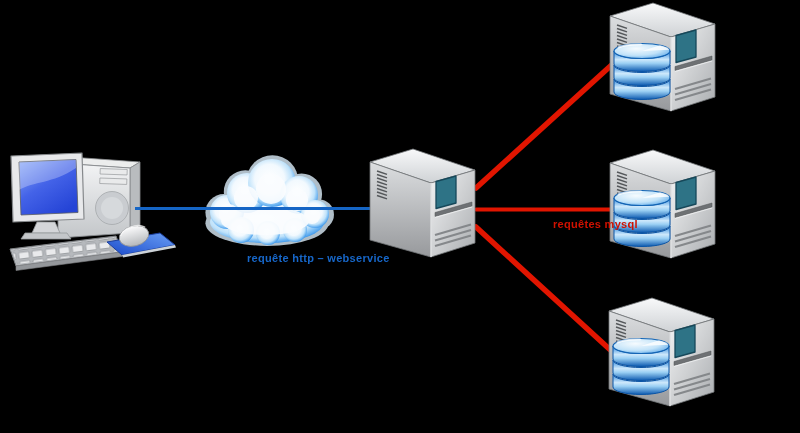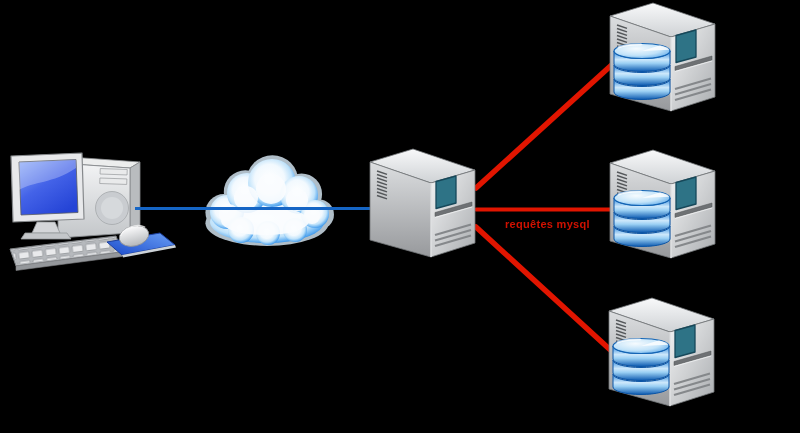--- a/index.html
+++ b/index.html
@@ -3,21 +3,21 @@
 <meta charset="utf-8">
 <style>
   html,body{margin:0;padding:0;background:#000;}
   .stage{
     position:relative;width:800px;height:433px;background:#000000;
     overflow:hidden;font-family:"Liberation Sans",sans-serif;
   }
   .stage svg{position:absolute;left:0;top:0;}
   .label{
     position:absolute;font-weight:bold;font-size:11px;letter-spacing:.3px;
-    white-space:nowrap;user-select:none;
+    white-space:nowrap;user-select:none;margin-left:48px;
   }
   .label-http{left:199px;top:252px;color:#1767c9;}
   .label-mysql{left:505px;top:218px;color:#d01100;}
 </style>
 </head>
 <body>
 
 <div class="stage">
 <svg width="800" height="433" viewBox="0 0 800 433">
   <defs>
@@ -198,14 +198,15 @@
         </g>
   </g>
   <g transform="translate(607,296)">
     <use href="#tpl-server"></use>
     <g>
           <use href="#tpl-db"></use>
         </g>
   </g>
 </svg>
 
+<div class="label label-http">requête http – webservice</div>
 <div class="label label-mysql">requêtes mysql</div>
 </div>
 
 </body></html>

